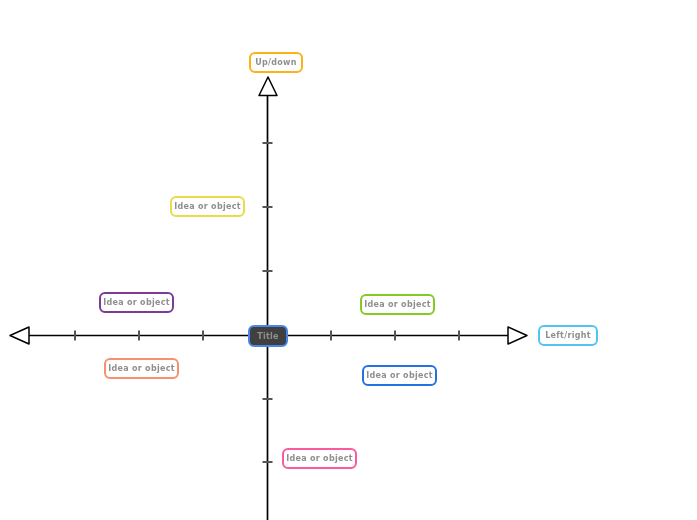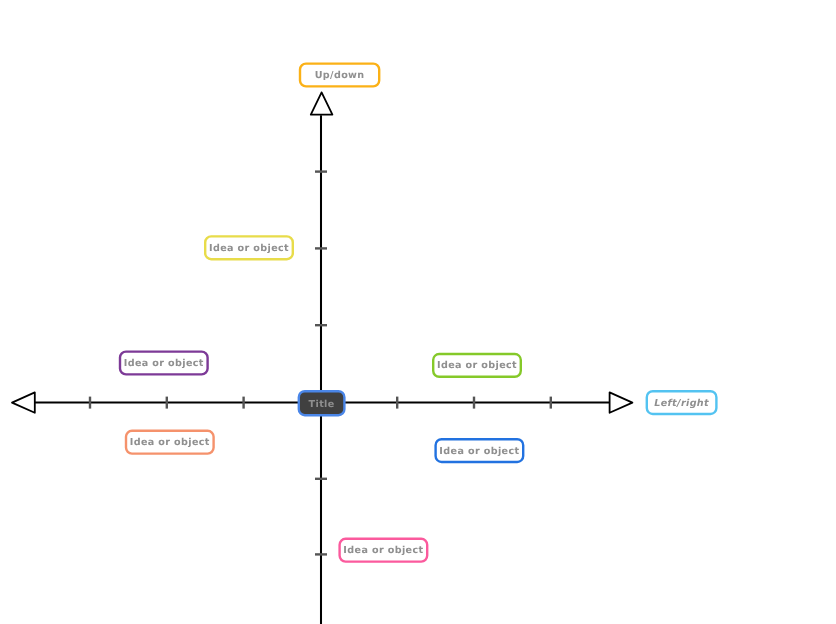--- a/index.html
+++ b/index.html
@@ -31,22 +31,22 @@
     font-size: 8px;
     font-weight: bold;
     color: #8f8f8f;
     letter-spacing: 0.3px;
     white-space: nowrap;
     cursor: default;
   }
   .node-label { color: #8f8f8f; }
 
   
-  .node-updown    { left: 249px; top:  52px; width: 68px; height: 21px; }
-  .node-leftright { left: 538px; top: 325px; width: 60px; height: 21px; font-style: italic; }
+  .node-updown    { left: 249px; top:  52px; width: 54px; height: 21px; }
+  .node-leftright { left: 538px; top: 325px; width: 60px; height: 21px; }
   .node-title     { left: 248px; top: 325px; width: 40px; height: 22px; }
   .node-idea-1    { left: 170px; top: 196px; width: 75px; height: 21px; }
   .node-idea-2    { left:  99px; top: 292px; width: 75px; height: 21px; }
   .node-idea-3    { left: 104px; top: 358px; width: 75px; height: 21px; }
   .node-idea-4    { left: 360px; top: 294px; width: 75px; height: 21px; }
   .node-idea-5    { left: 362px; top: 365px; width: 75px; height: 21px; }
   .node-idea-6    { left: 282px; top: 448px; width: 75px; height: 21px; }
 </style>
 </head>
 <body>

